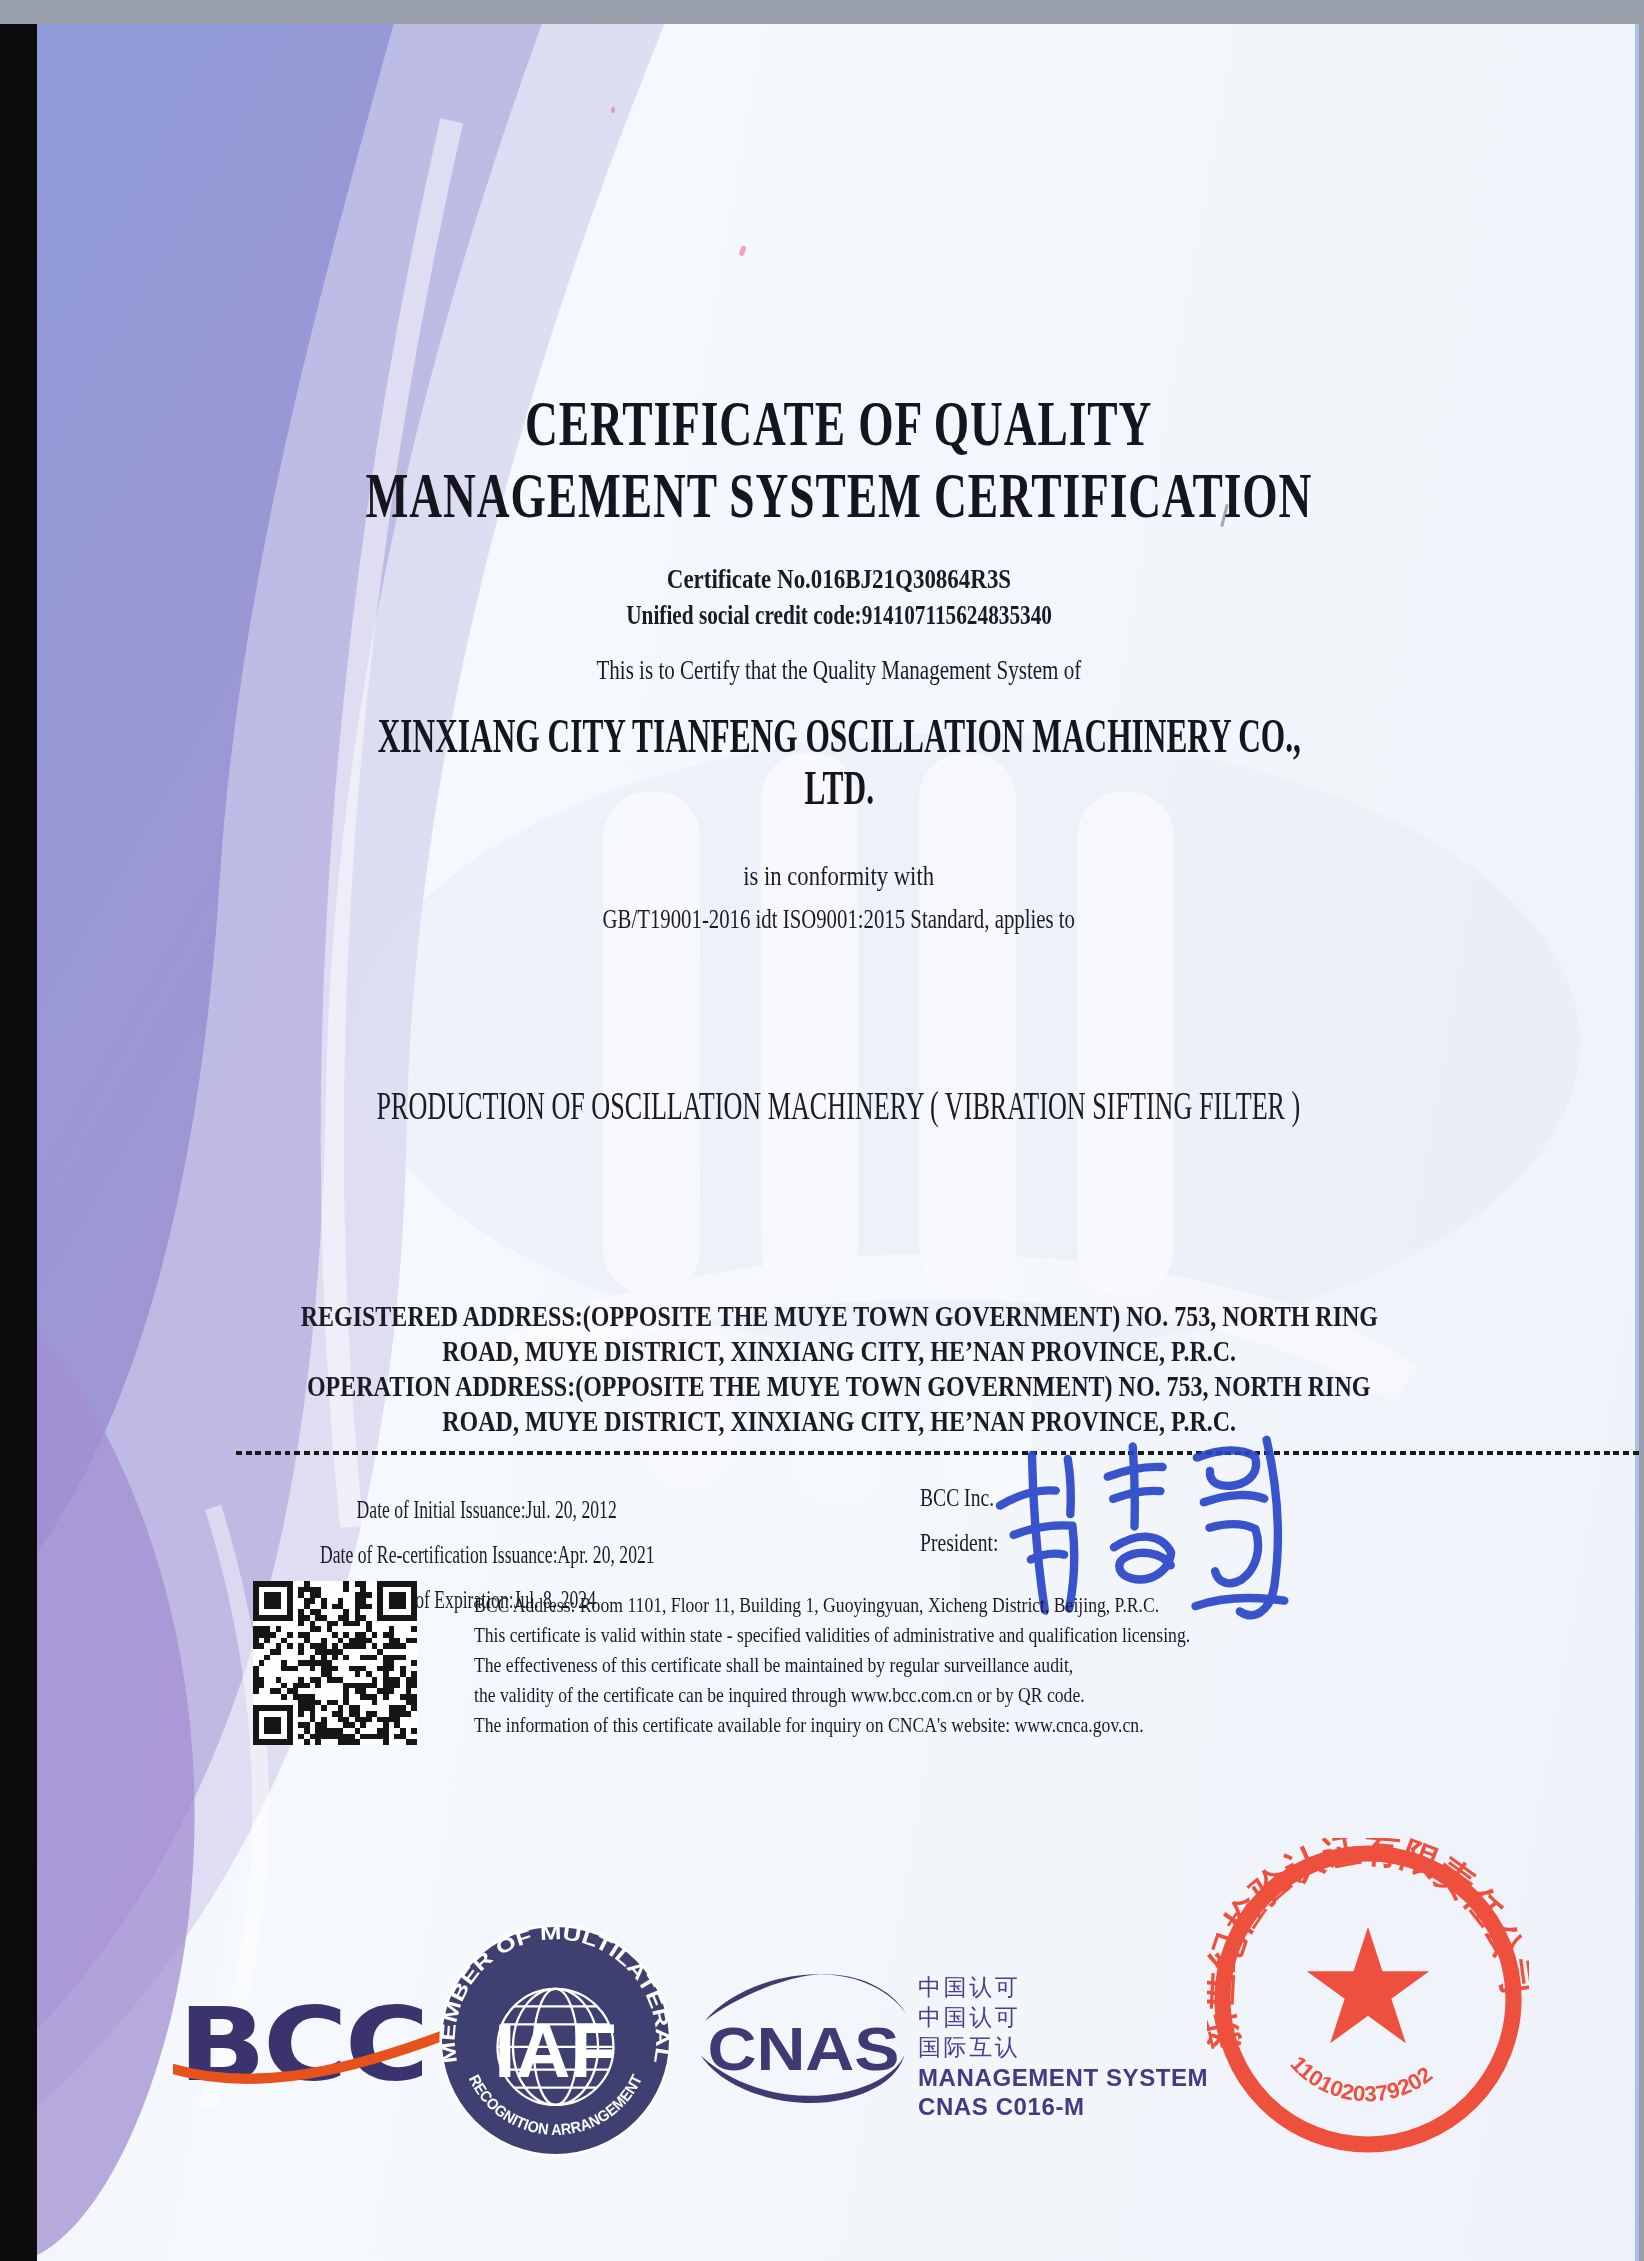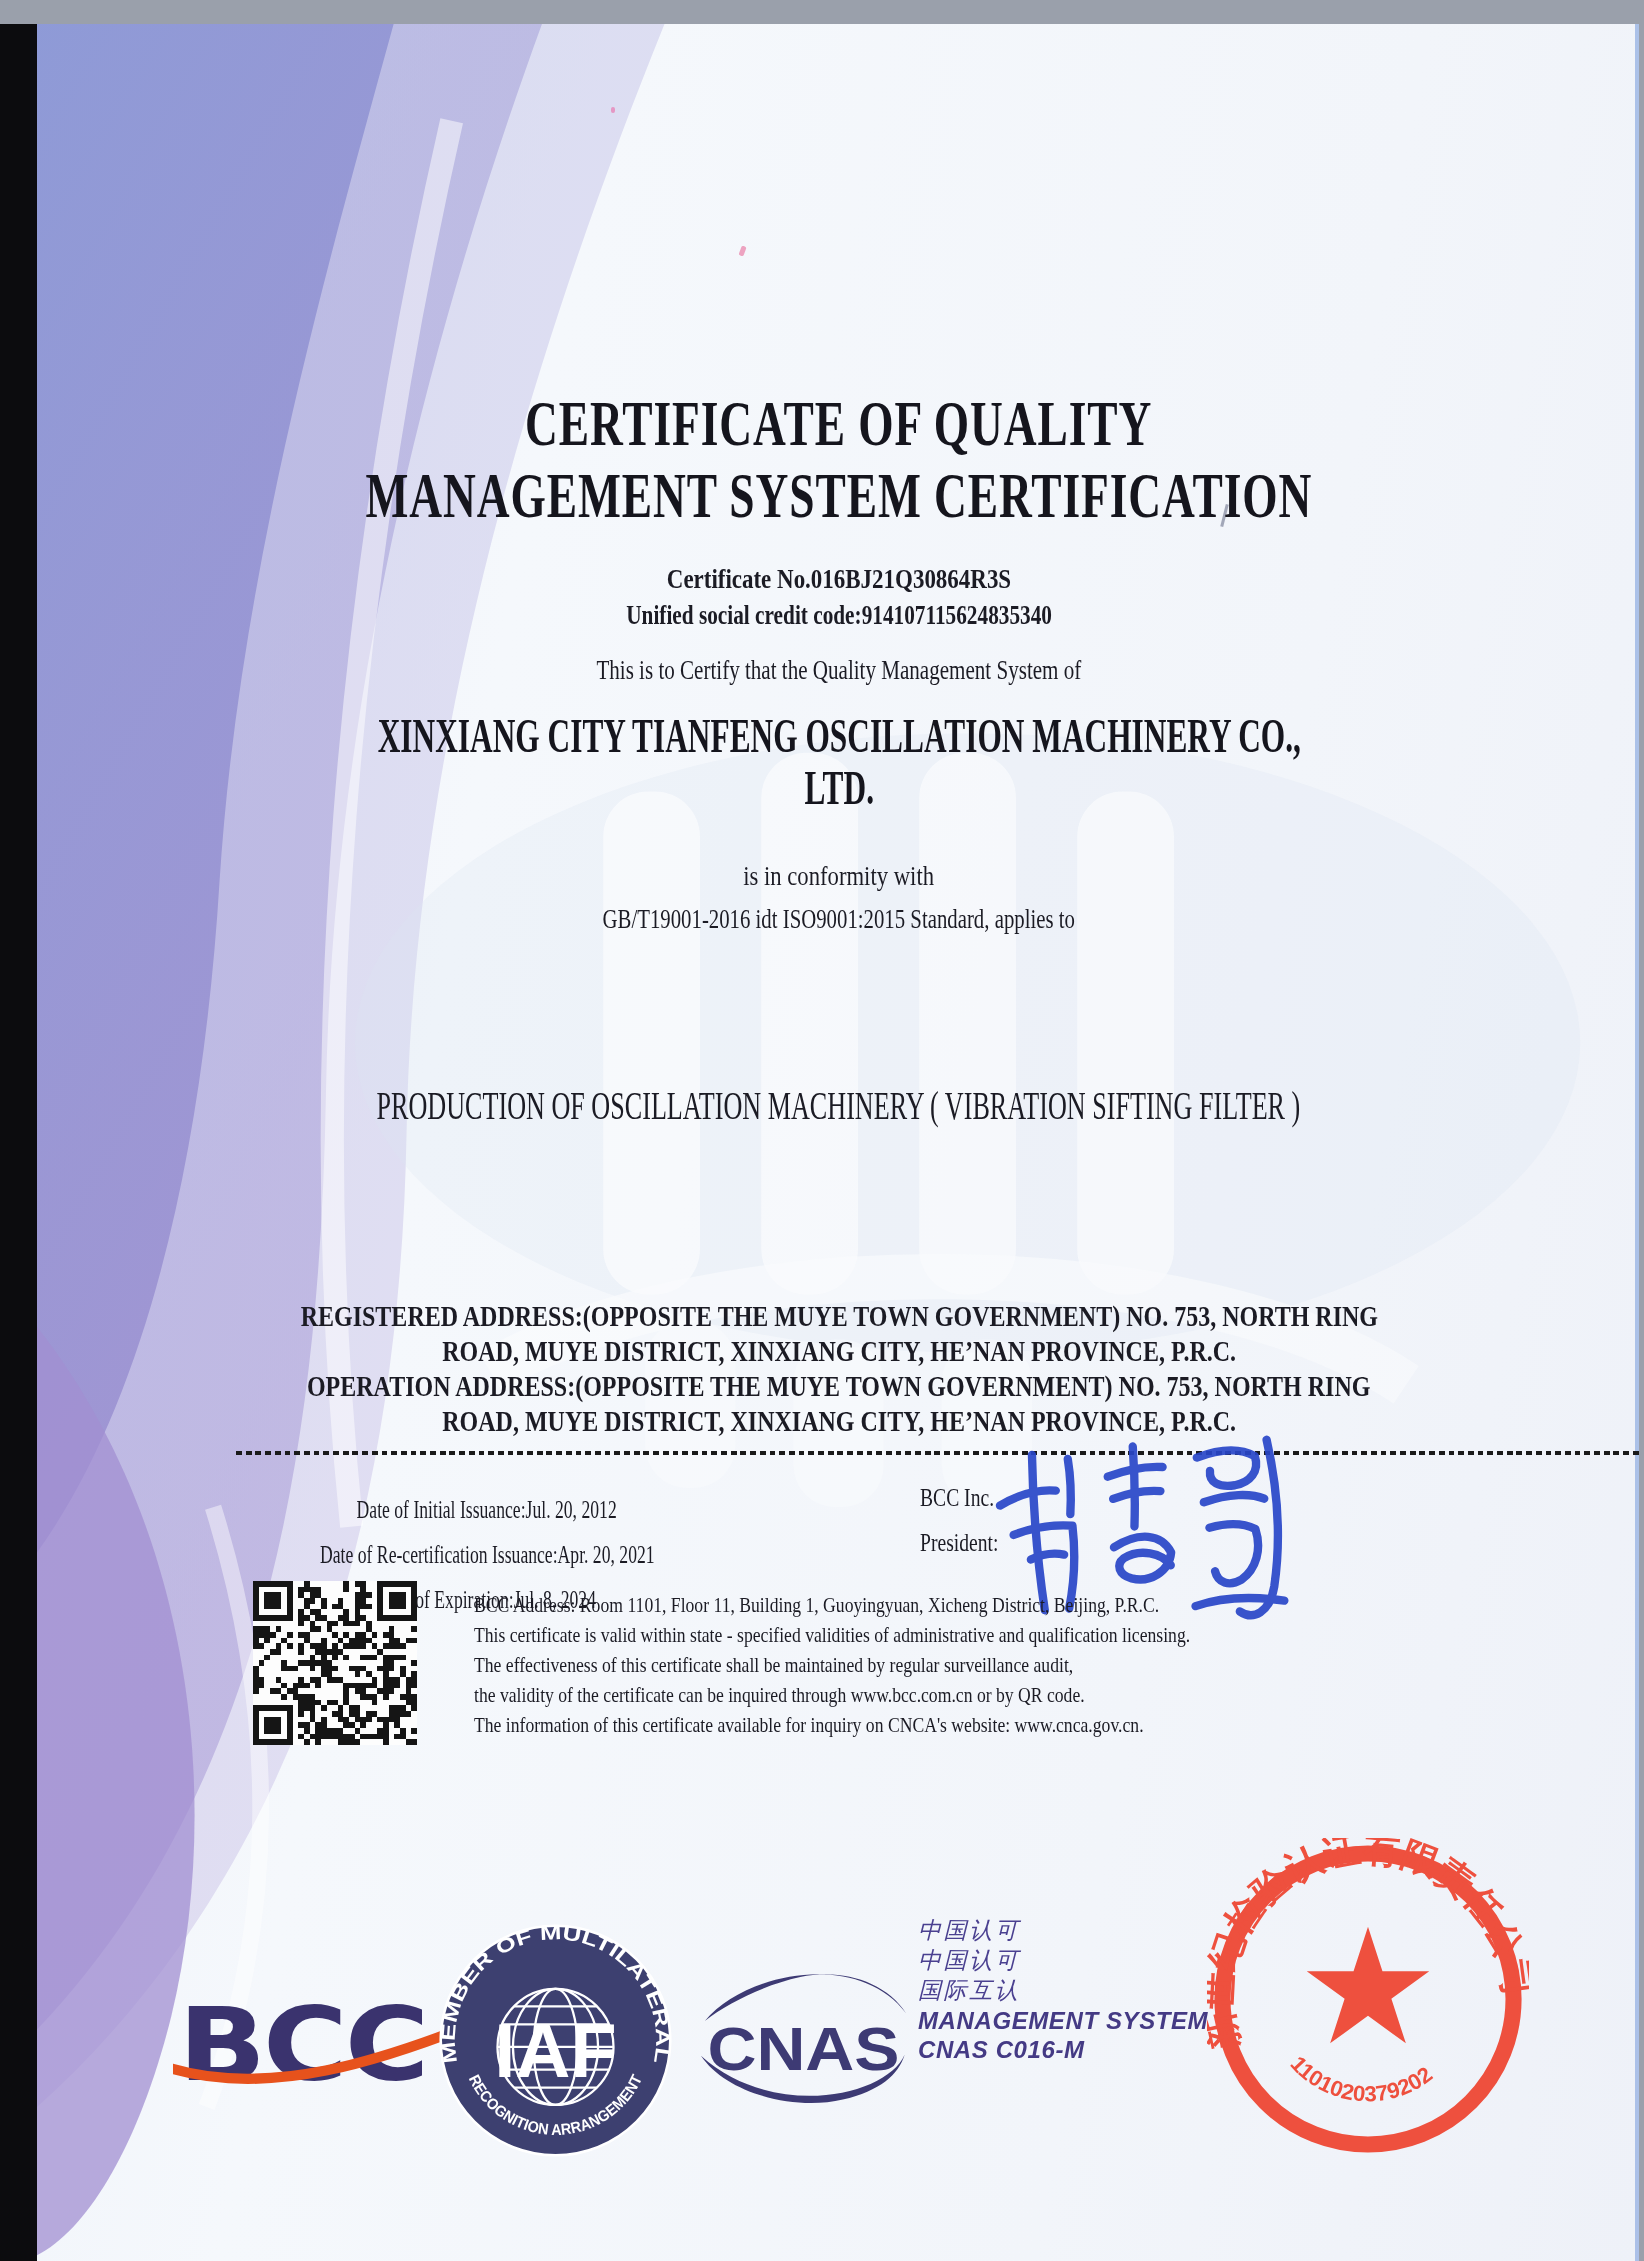--- a/index.html
+++ b/index.html
@@ -510,21 +510,21 @@
     </text>
     <text x="190" y="247" text-anchor="middle" font-family="'Liberation Sans',sans-serif" font-weight="bold" font-size="118" fill="#ffffff" textLength="190" lengthAdjust="spacingAndGlyphs">IAF</text>
   </svg>
 
   <svg class="abs" style="left:697px;top:1935px;" width="213" height="158" viewBox="0 0 330 245">
     <path d="M12,96 C75,20 250,-14 324,84 C292,34 222,14 160,28 C105,40 48,68 12,96 Z" fill="#3d3a74"></path>
     <path d="M6,150 C45,208 150,236 226,218 C284,204 312,180 322,148 C295,212 120,252 6,150 Z" fill="#3d3a74"></path>
     <text x="16" y="172" font-family="'Liberation Sans',sans-serif" font-weight="bold" font-size="95" fill="#3d3a74" textLength="298" lengthAdjust="spacingAndGlyphs">CNAS</text>
   </svg>
 
-  <div class="abs" style="left:918px;top:1892px;font-style:italic;">
+  <div class="abs" style="left:918px;top:1949px;">
     <div class="cn-acc line">中国认可</div>
     <div class="cn-acc line">中国认可</div>
     <div class="cn-acc line">国际互认</div>
     <div class="en-acc line">MANAGEMENT SYSTEM</div>
     <div class="en-acc line">CNAS C016-M</div>
   </div>
 
   <svg class="abs" style="left:1207px;top:1814px;" width="322" height="322" viewBox="-250 -250 500 500">
     <g opacity="0.88">
       <circle r="226" fill="none" stroke="#ee3a25" stroke-width="25"></circle>

